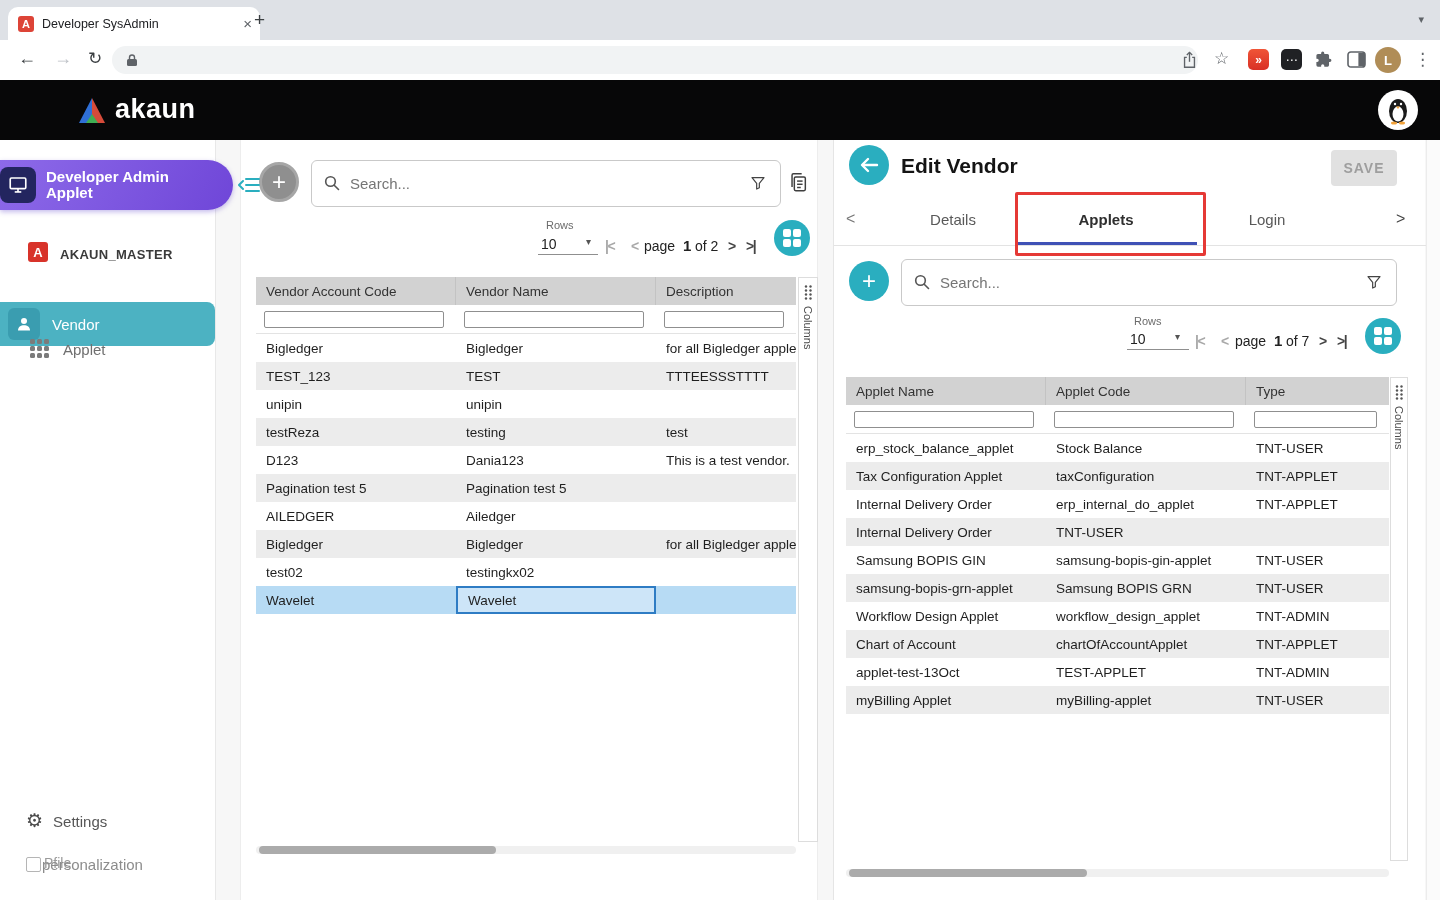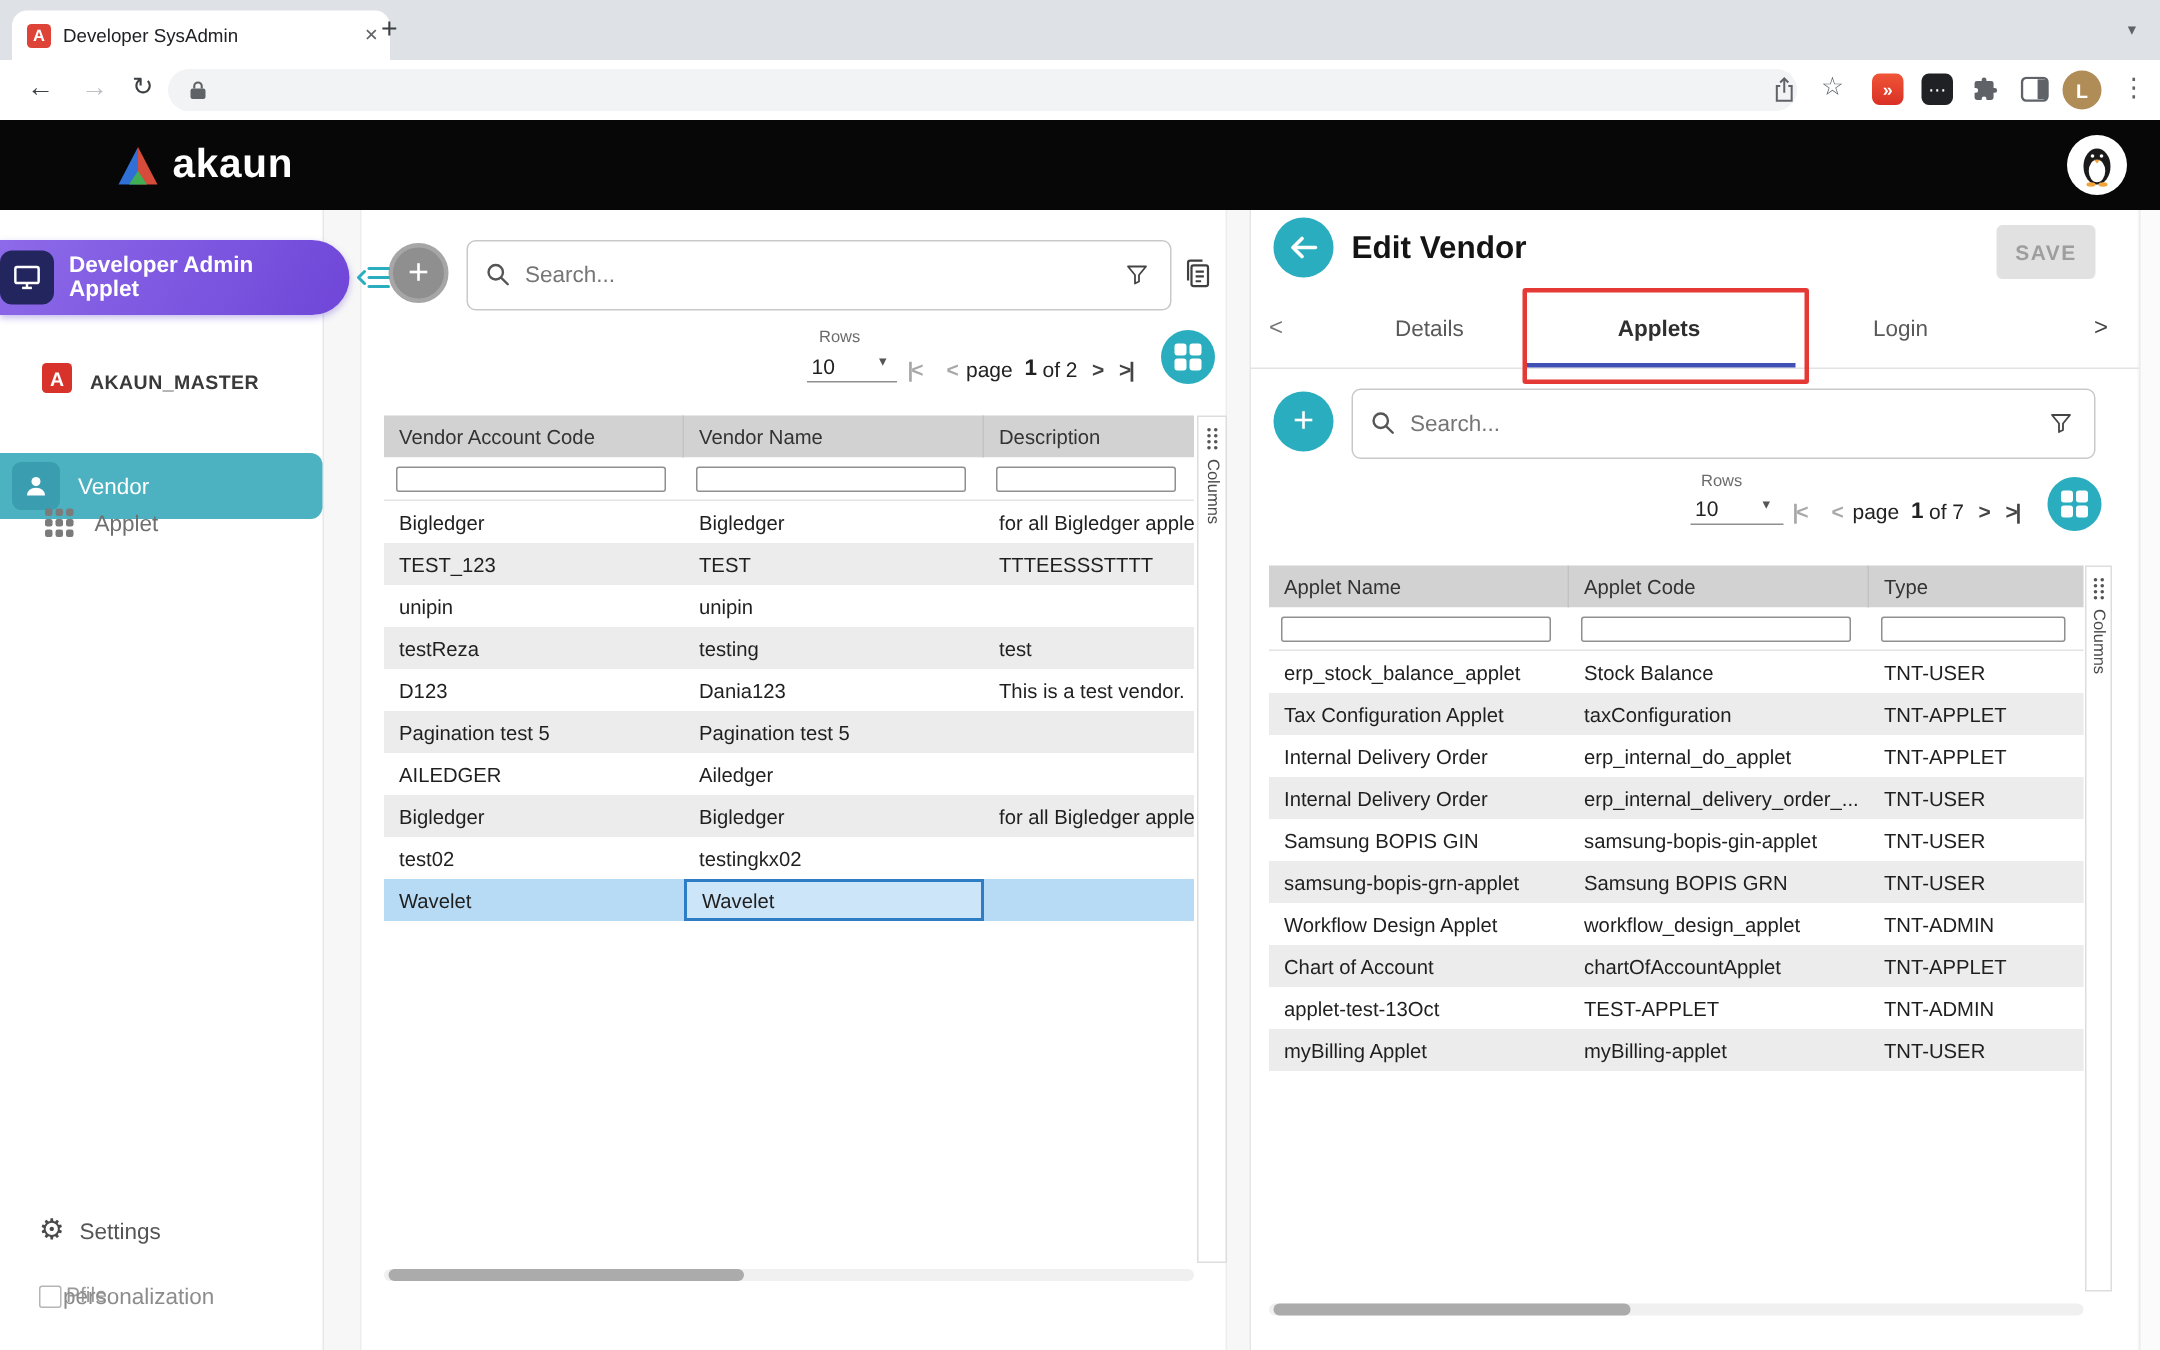--- a/index.html
+++ b/index.html
@@ -455,21 +455,20 @@
           <div class="tcell c-code">taxConfiguration</div>
           <div class="tcell c-type">TNT-APPLET</div>
         </div>
         <div class="trow">
           <div class="tcell c-name">Internal Delivery Order</div>
           <div class="tcell c-code">erp_internal_do_applet</div>
           <div class="tcell c-type">TNT-APPLET</div>
         </div>
         <div class="trow alt">
           <div class="tcell c-name">Internal Delivery Order</div>
-          <div class="tcell c-code">erp_internal_delivery_order_...</div>
           <div class="tcell c-type">TNT-USER</div>
         </div>
         <div class="trow">
           <div class="tcell c-name">Samsung BOPIS GIN</div>
           <div class="tcell c-code">samsung-bopis-gin-applet</div>
           <div class="tcell c-type">TNT-USER</div>
         </div>
         <div class="trow alt">
           <div class="tcell c-code">samsung-bopis-grn-applet</div>
           <div class="tcell c-name">Samsung BOPIS GRN</div>

